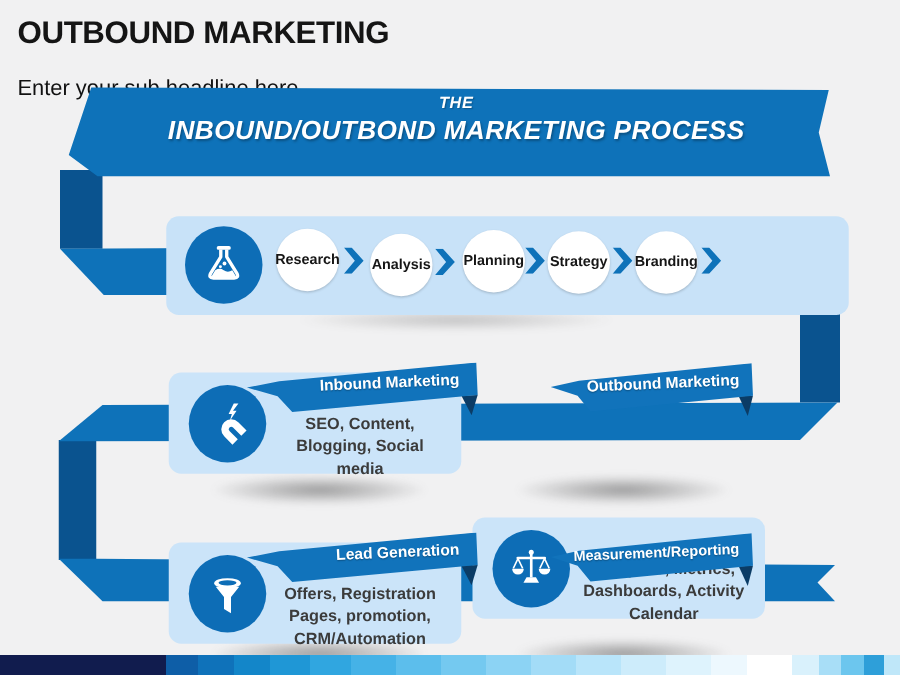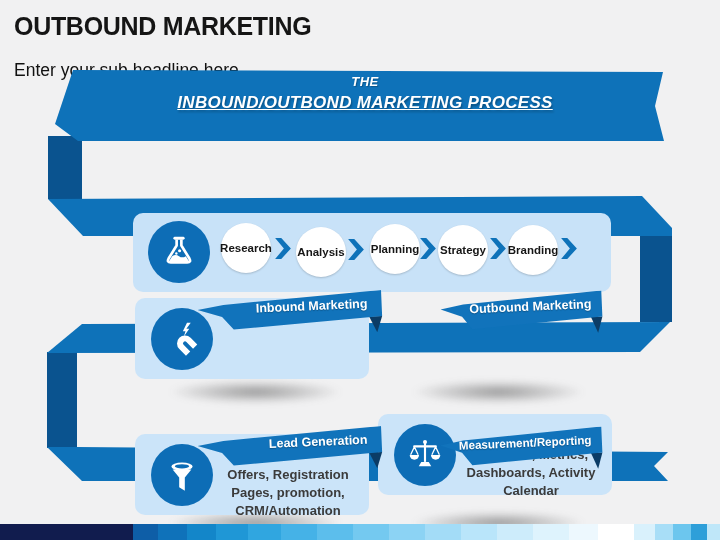--- a/index.html
+++ b/index.html
@@ -9,35 +9,35 @@
   
   .title{position:absolute;left:14px;top:12px;font-size:25px;font-weight:bold;color:#151515;letter-spacing:-0.3px;}
   .subtitle{position:absolute;left:14px;top:60px;font-size:17.5px;color:#111;}
 
   
   .ribbon-layer{position:absolute;left:0;top:0;z-index:1;}
 
   
   .banner-text{position:absolute;left:70px;top:74px;width:590px;z-index:2;text-align:center;color:#fff;font-style:italic;font-weight:bold;}
   .banner-text .kicker{font-size:13px;letter-spacing:.5px;text-shadow:1px 1px 1px rgba(0,0,0,.25);}
-  .banner-text .heading{margin-top:4px;font-size:17px;letter-spacing:.3px;text-shadow:1px 2px 2px rgba(0,0,0,.3);text-decoration:underline;}
+  .banner-text .heading{margin-top:4px;font-size:21px;letter-spacing:.3px;text-shadow:1px 2px 2px rgba(0,0,0,.3);}
 
   
   .shadow{position:absolute;z-index:1;border-radius:50%;
     background:radial-gradient(ellipse at center, rgba(70,70,70,.5) 0%, rgba(70,70,70,0) 70%);
     filter:blur(3px);}
   .sh-top{left:235px;top:247px;width:260px;height:18px;opacity:.55;}
   .sh-inb{left:168px;top:380px;width:175px;height:24px;}
   .sh-out{left:411px;top:380px;width:175px;height:24px;}
   .sh-lead{left:168px;top:511px;width:175px;height:24px;}
   .sh-meas{left:411px;top:511px;width:175px;height:24px;}
 
   
   .panel{position:absolute;background:#cbe4f9;border-radius:10px;z-index:2;}
-  .top-panel{left:133px;top:173px;width:478px;height:79px;background:#c8e2f8;margin-top:40px;}
+  .top-panel{left:133px;top:173px;width:546px;height:79px;background:#c8e2f8;}
   .card{width:234px;height:81px;}
   .card-inbound{left:135px;top:298px;}
   .card-outbound{left:378px;top:298px;}
   .card-lead{left:135px;top:434px;}
   .card-meas{left:378px;top:414px;}
 
   .icon-circle{position:absolute;left:16px;top:10px;width:62px;height:62px;border-radius:50%;
     background:#0d6db6;display:flex;align-items:center;justify-content:center;}
   .top-panel .icon-circle{left:15px;top:8px;}
 
@@ -137,20 +137,21 @@
 
   <div class="panel card card-inbound">
     <div class="icon-circle">
       <svg viewBox="0 0 64 64" width="40" height="40">
         <g transform="rotate(135 32 34)">
           <path d="M19.5 12h9.5v15a3.2 3.2 0 0 0 6.4 0V12h9.6v15a12.75 12.75 0 0 1-25.5 0z" fill="#fff"></path>
         </g>
         <path d="M46 6l-7 9.5h4.6L35 28l2.6-8.4h-4.2L40 6z" fill="#fff"></path>
       </svg>
     </div>
+    <div class="card-body">SEO, Content, Blogging, Social media</div>
   </div>
 
 
   <div class="panel card card-lead">
     <div class="icon-circle">
       <svg viewBox="0 0 64 64" width="40" height="40">
         <polygon points="17,23 47,23 36.5,36 36.5,57 27.5,51.5 27.5,36" fill="#fff"></polygon>
         <ellipse cx="32" cy="18.5" rx="17" ry="6.5" fill="#fff"></ellipse>
         <ellipse cx="32" cy="18" rx="11.5" ry="3.4" fill="#0d6db6"></ellipse>
       </svg>

